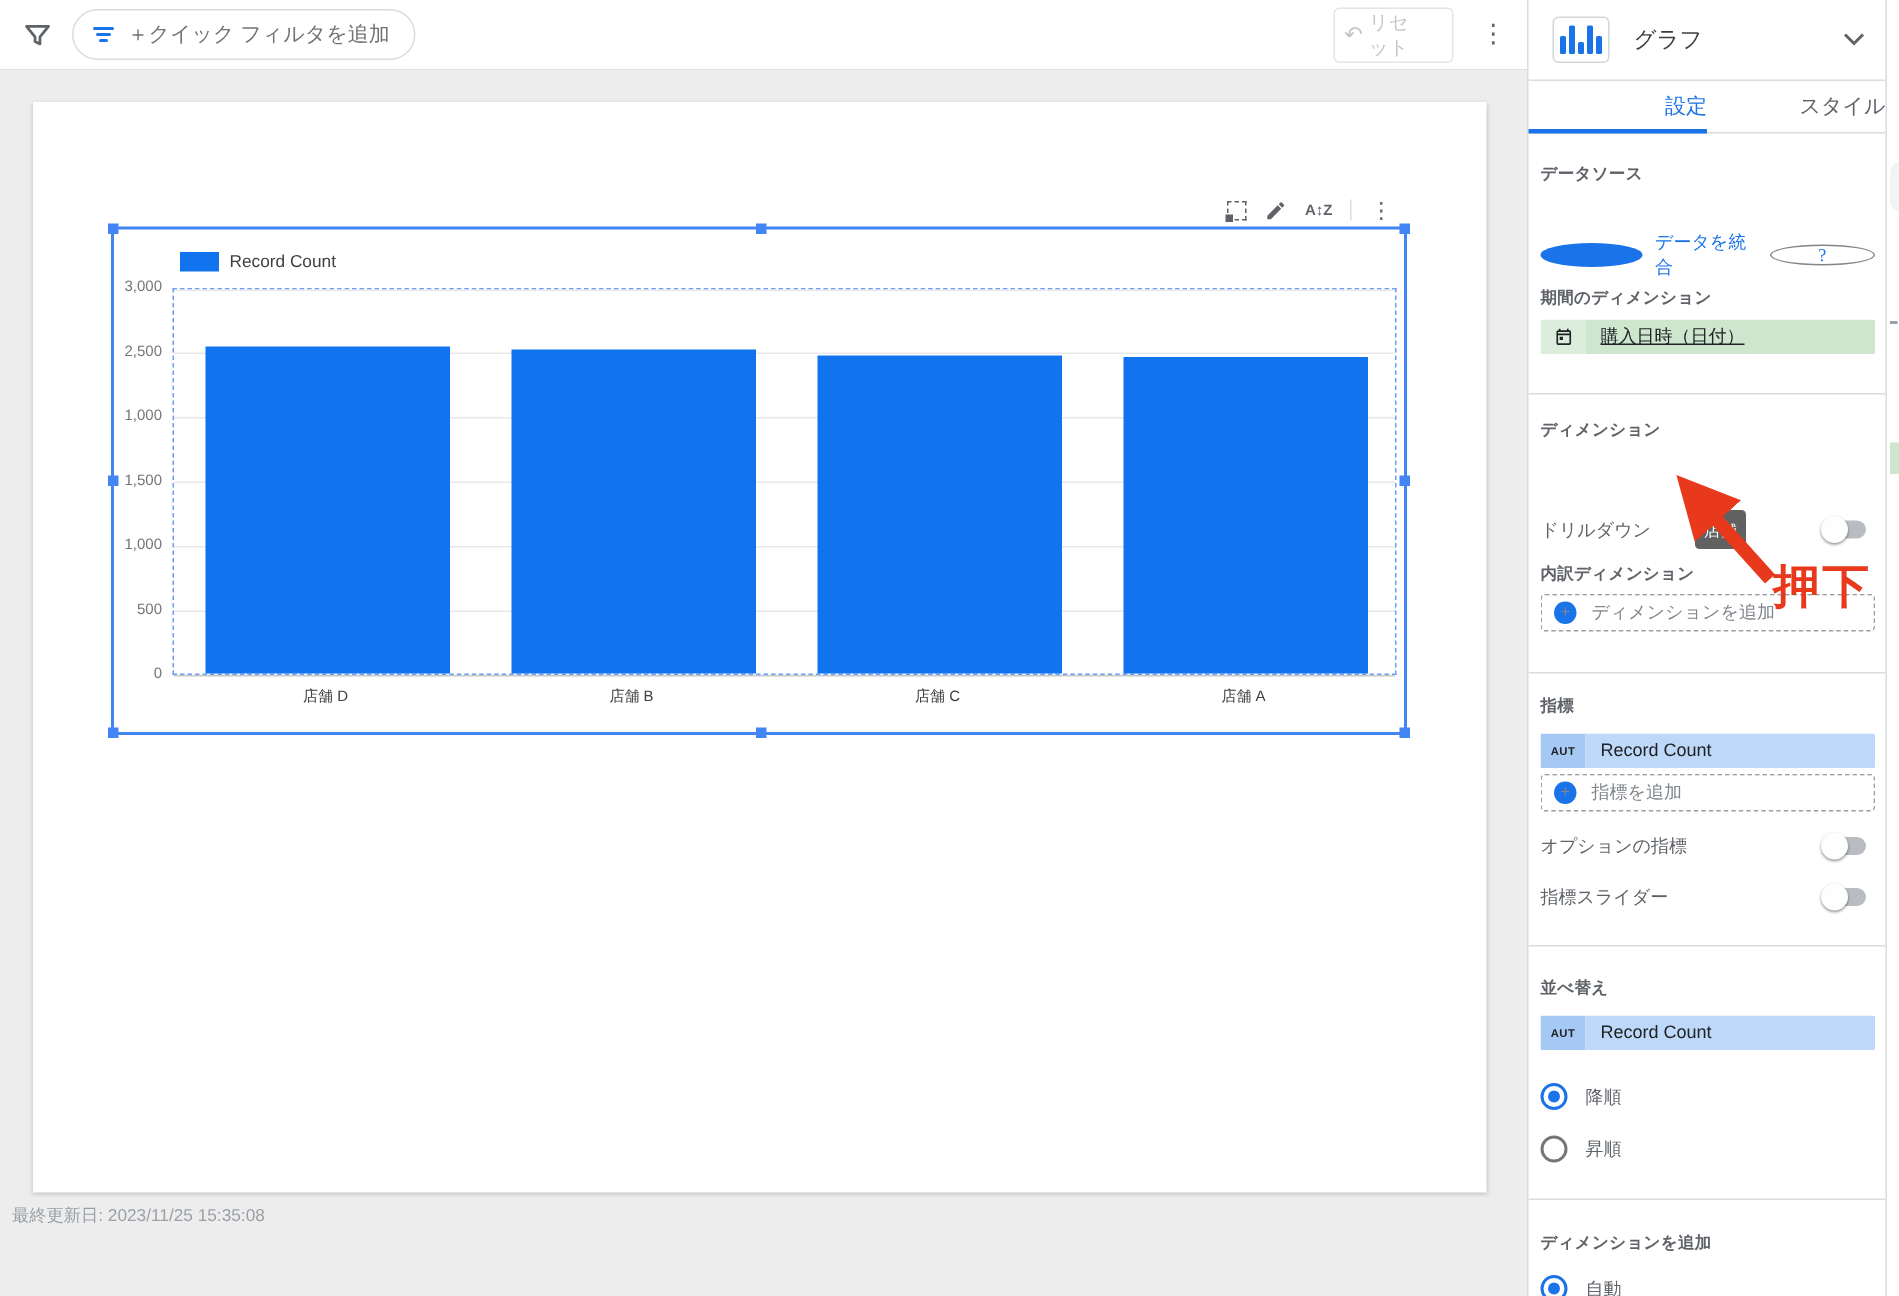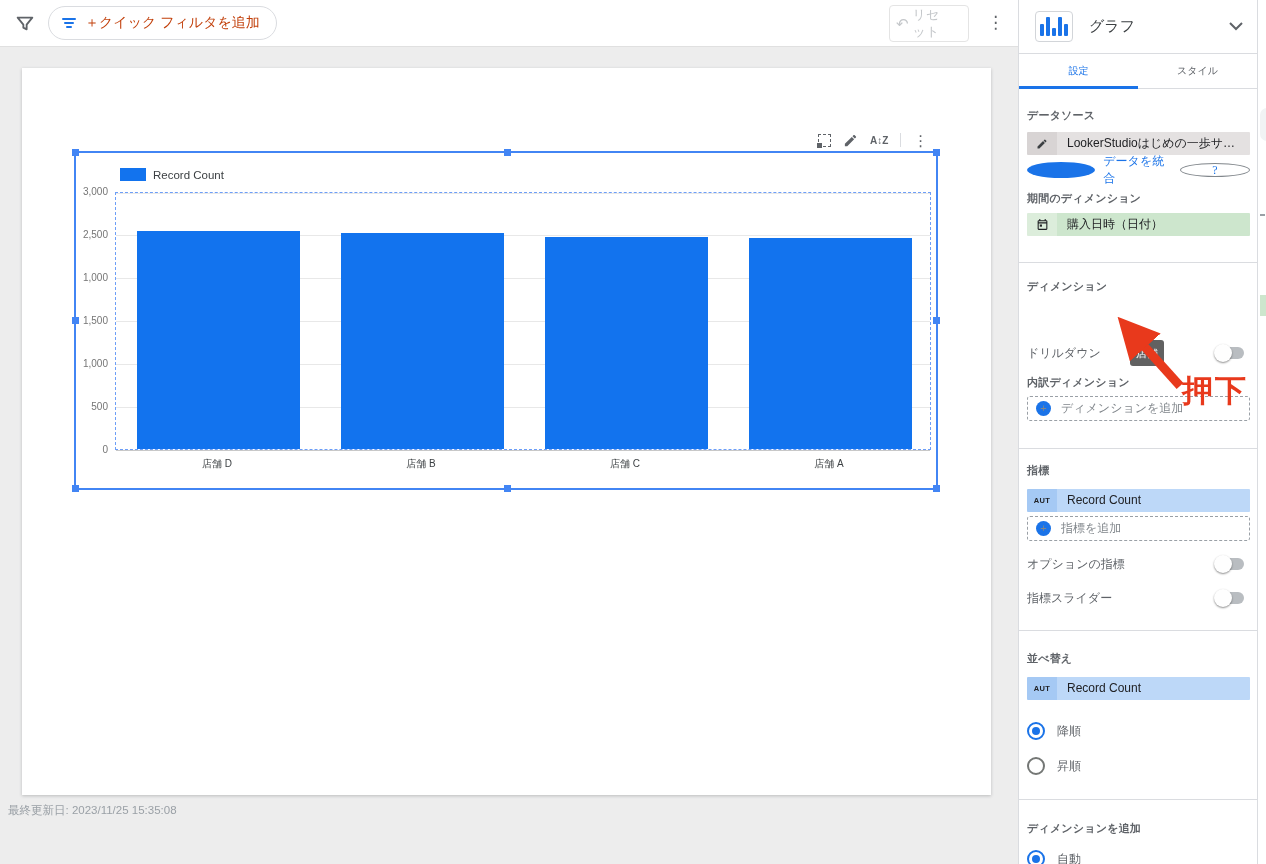--- a/index.html
+++ b/index.html
@@ -6,21 +6,21 @@
   html,body { width:1266px; height:864px; overflow:hidden;
     font-family:"Liberation Sans","DejaVu Sans",sans-serif; background:#ededed; }
 
   
   .topbar { position:absolute; left:0; top:0; width:1018px; height:47px;
     background:#fff; border-bottom:1px solid #e0e0e0; z-index:2; }
   .funnel { position:absolute; left:14px; top:13px; width:22px; height:22px; }
   .qf-pill { position:absolute; left:48px; top:6px; height:34px; padding:0 16px 0 12px;
     border:1px solid #dadce0; border-radius:17px; display:flex; align-items:center; gap:8px;
     background:#fff; cursor:pointer; }
-  .qf-pill span { color:#c2410c; font-size:14px; white-space:nowrap; }
+  .qf-pill span { color:#737373; font-size:14px; white-space:nowrap; }
   .flines { display:inline-block; width:16px; height:12px; position:relative; }
   .flines i { position:absolute; left:1px; height:2px; background:#1a73e8; border-radius:1px; display:block; }
   .flines i:nth-child(1){ top:1px; width:14px; }
   .flines i:nth-child(2){ top:5px; width:10px; left:3px; }
   .flines i:nth-child(3){ top:9px; width:6px;  left:5px; }
   .reset-btn { position:absolute; left:889px; top:5px; width:80px; height:37px;
     border:1px solid #e4e4e4; border-radius:4px; background:#fff; display:flex;
     align-items:center; padding:0 6px; gap:4px; color:#c4c7ca; }
   .reset-btn .undo { font-size:15px; line-height:1; color:#c4c7ca; }
   .reset-btn .rlabel { font-size:13px; line-height:1.25; width:34px; word-break:break-all; }
@@ -59,34 +59,34 @@
   .panel { position:absolute; left:1018px; top:0; width:239px; height:864px; background:#fff;
     border-left:1px solid #dadce0; z-index:3; }
   .panel-header { position:absolute; left:0; top:0; width:100%; height:54px;
     border-bottom:1px solid #dadce0; display:flex; align-items:center; padding:0 14px 0 16px; gap:16px; }
   .ph-icon { width:38px; height:31px; border:1px solid #d2d5d9; border-radius:4px;
     display:flex; align-items:flex-end; justify-content:center; gap:2px; padding-bottom:5px; }
   .ph-icon i { display:block; width:4px; background:#1a73e8; border-radius:1px; }
   .ph-title { font-size:15px; color:#3c4043; flex:1; }
   .tabs { position:absolute; left:0; top:54px; width:100%; height:35px; display:flex;
     border-bottom:1px solid #dadce0; }
-  .tab { flex:1; text-align:center; font-size:10px; line-height:33px; color:#5f6368; cursor:pointer; position:relative; }
+  .tab { flex:1; text-align:right; font-size:14px; line-height:33px; color:#5f6368; cursor:pointer; position:relative; }
   .tab.active { color:#1a73e8; }
   .tab.active::after { content:""; position:absolute; left:0; right:0; bottom:-1px; height:3px; background:#1a73e8; }
 
   .sec-label { position:absolute; left:8px; font-size:11px; font-weight:bold; color:#5f6368; letter-spacing:.2px; }
   .divider { position:absolute; left:0; width:100%; height:1px; background:#dadce0; }
 
   .chip { position:absolute; left:8px; width:223px; height:23px; display:flex; border-radius:1px; overflow:hidden; cursor:pointer; }
   .chip .cicon { width:30px; display:flex; align-items:center; justify-content:center; flex:none; }
   .chip .clabel { flex:1; font-size:12px; color:#202124; line-height:23px; padding-left:10px;
     white-space:nowrap; overflow:hidden; text-overflow:ellipsis; }
   .chip .badge { font-size:7.5px; font-weight:bold; color:#202124; letter-spacing:.3px; }
   .chip.gray  .cicon { background:#d8d4d4; } .chip.gray  .clabel { background:#e4e1e1; }
-  .chip.green .cicon { background:#dceddb; } .chip.green .clabel { background:#cde6cd; }
+  .chip.green .cicon { background:#dceddb; } .chip.green .clabel { background:#cde6cd;text-decoration:underline; }
   .chip.green2 .cicon{ background:#cbe5c9; } .chip.green2 .clabel{ background:#b2d8b0; }
   .chip.blue  .cicon { background:#a5c9f4; } .chip.blue  .clabel { background:#bdd8f8; }
 
   .blend-row { position:absolute; left:8px; width:223px; height:18px; display:flex; align-items:center; gap:8px; cursor:pointer;font-family:Liberation Serif, serif; }
   .plus-circle { width:16px; height:16px; border-radius:50%; background:#1a73e8; color:#fff;
     font-size:12px; line-height:16px; text-align:center; flex:none; }
   .blend-row span { color:#1a73e8; font-size:12px; flex:1; }
   .help-circle { width:14px; height:14px; border:1.4px solid #80868b; border-radius:50%;
     color:#80868b; font-size:9px; line-height:12px; text-align:center; flex:none; }
 
@@ -231,28 +231,20 @@
         <path d="M1 1l6 6 6-6" fill="none" stroke="#5f6368" stroke-width="2"></path>
       </svg>
   </div>
 
   <div class="tabs">
     <div class="tab active">設定</div>
     <div class="tab">スタイル</div>
   </div>
 
   <div class="sec-label" style="top:108px">データソース</div>
-  <div class="chip gray" style="top:132px">
-    <span class="cicon">
-      <svg width="12" height="12" viewBox="0 0 24 24">
-          <path d="M3 17.2V21h3.8L17.8 9.9l-3.7-3.7L3 17.2zM20.7 7c.4-.4.4-1 0-1.4l-2.3-2.3c-.4-.4-1-.4-1.4 0l-1.8 1.8 3.7 3.7L20.7 7z" fill="#3c4043"></path>
-        </svg>
-    </span>
-    <span class="clabel">LookerStudioはじめの一歩サ…</span>
-  </div>
   <div class="blend-row" style="top:161px">
     <span class="plus-circle">+</span>
     <span>データを統合</span>
     <span class="help-circle">?</span>
   </div>
 
   <div class="sec-label" style="top:191px">期間のディメンション</div>
   <div class="chip green" style="top:213px">
     <span class="cicon">
       <svg width="13" height="13" viewBox="0 0 24 24">

